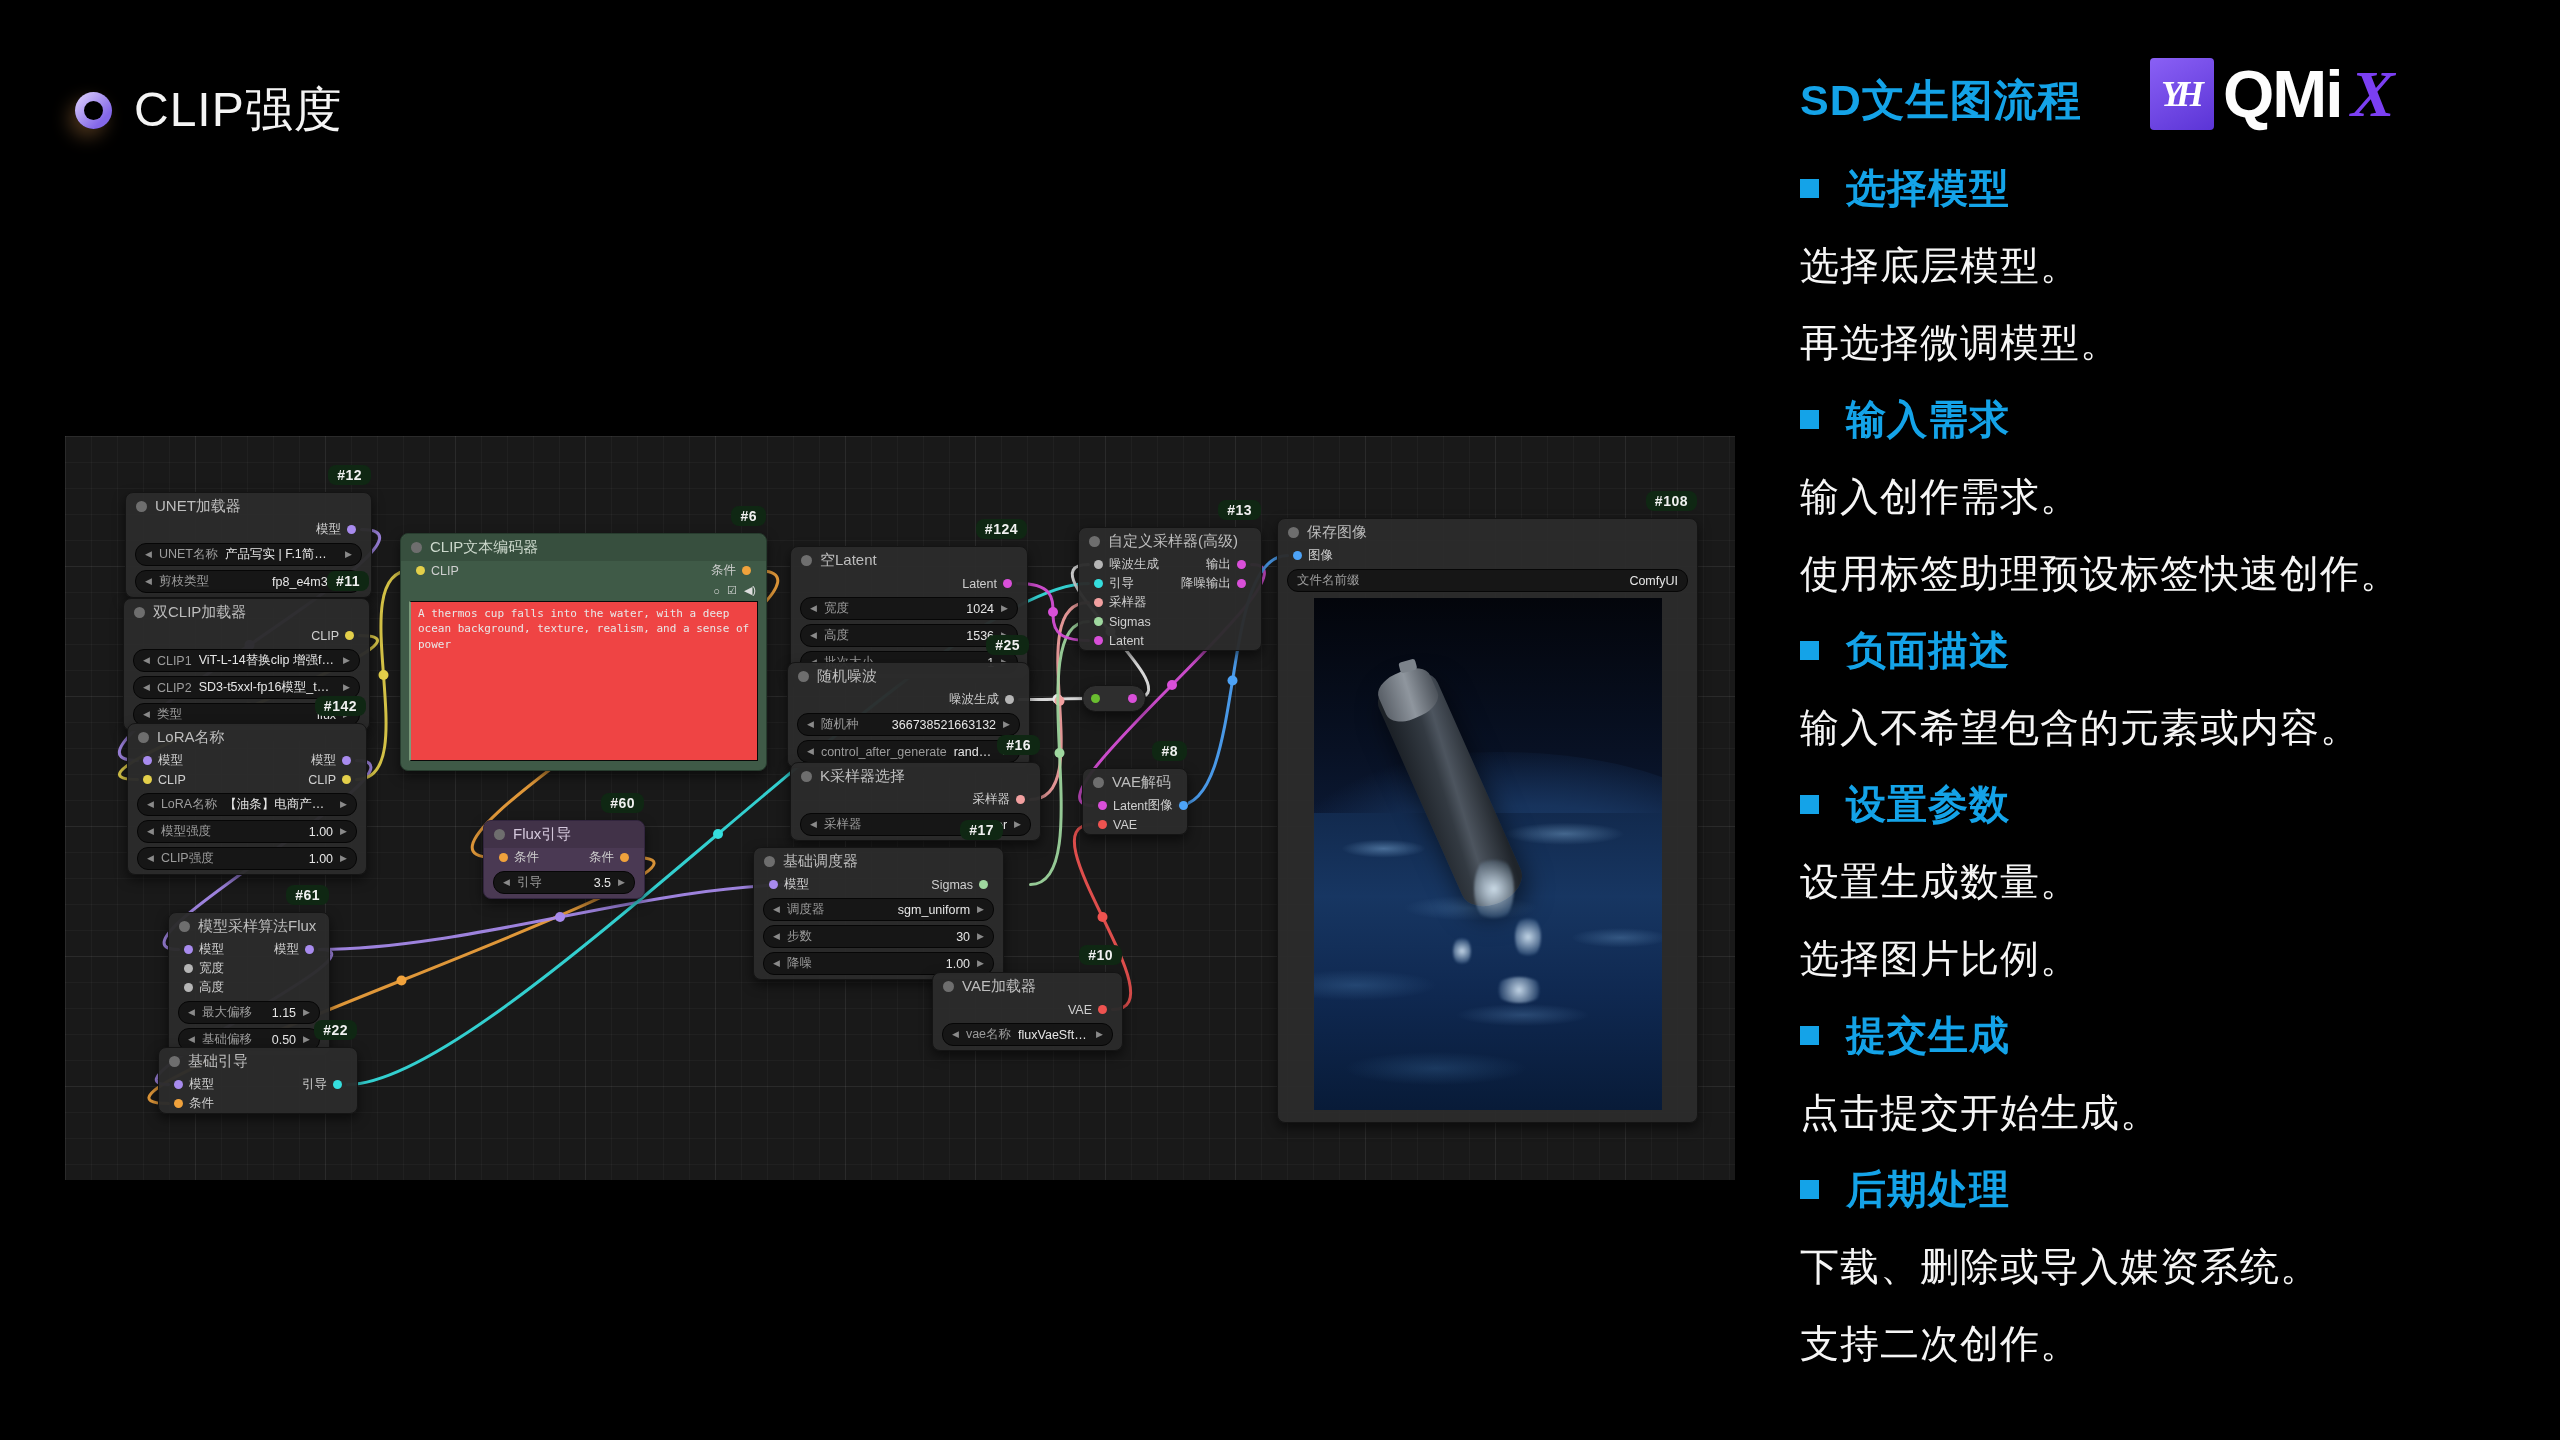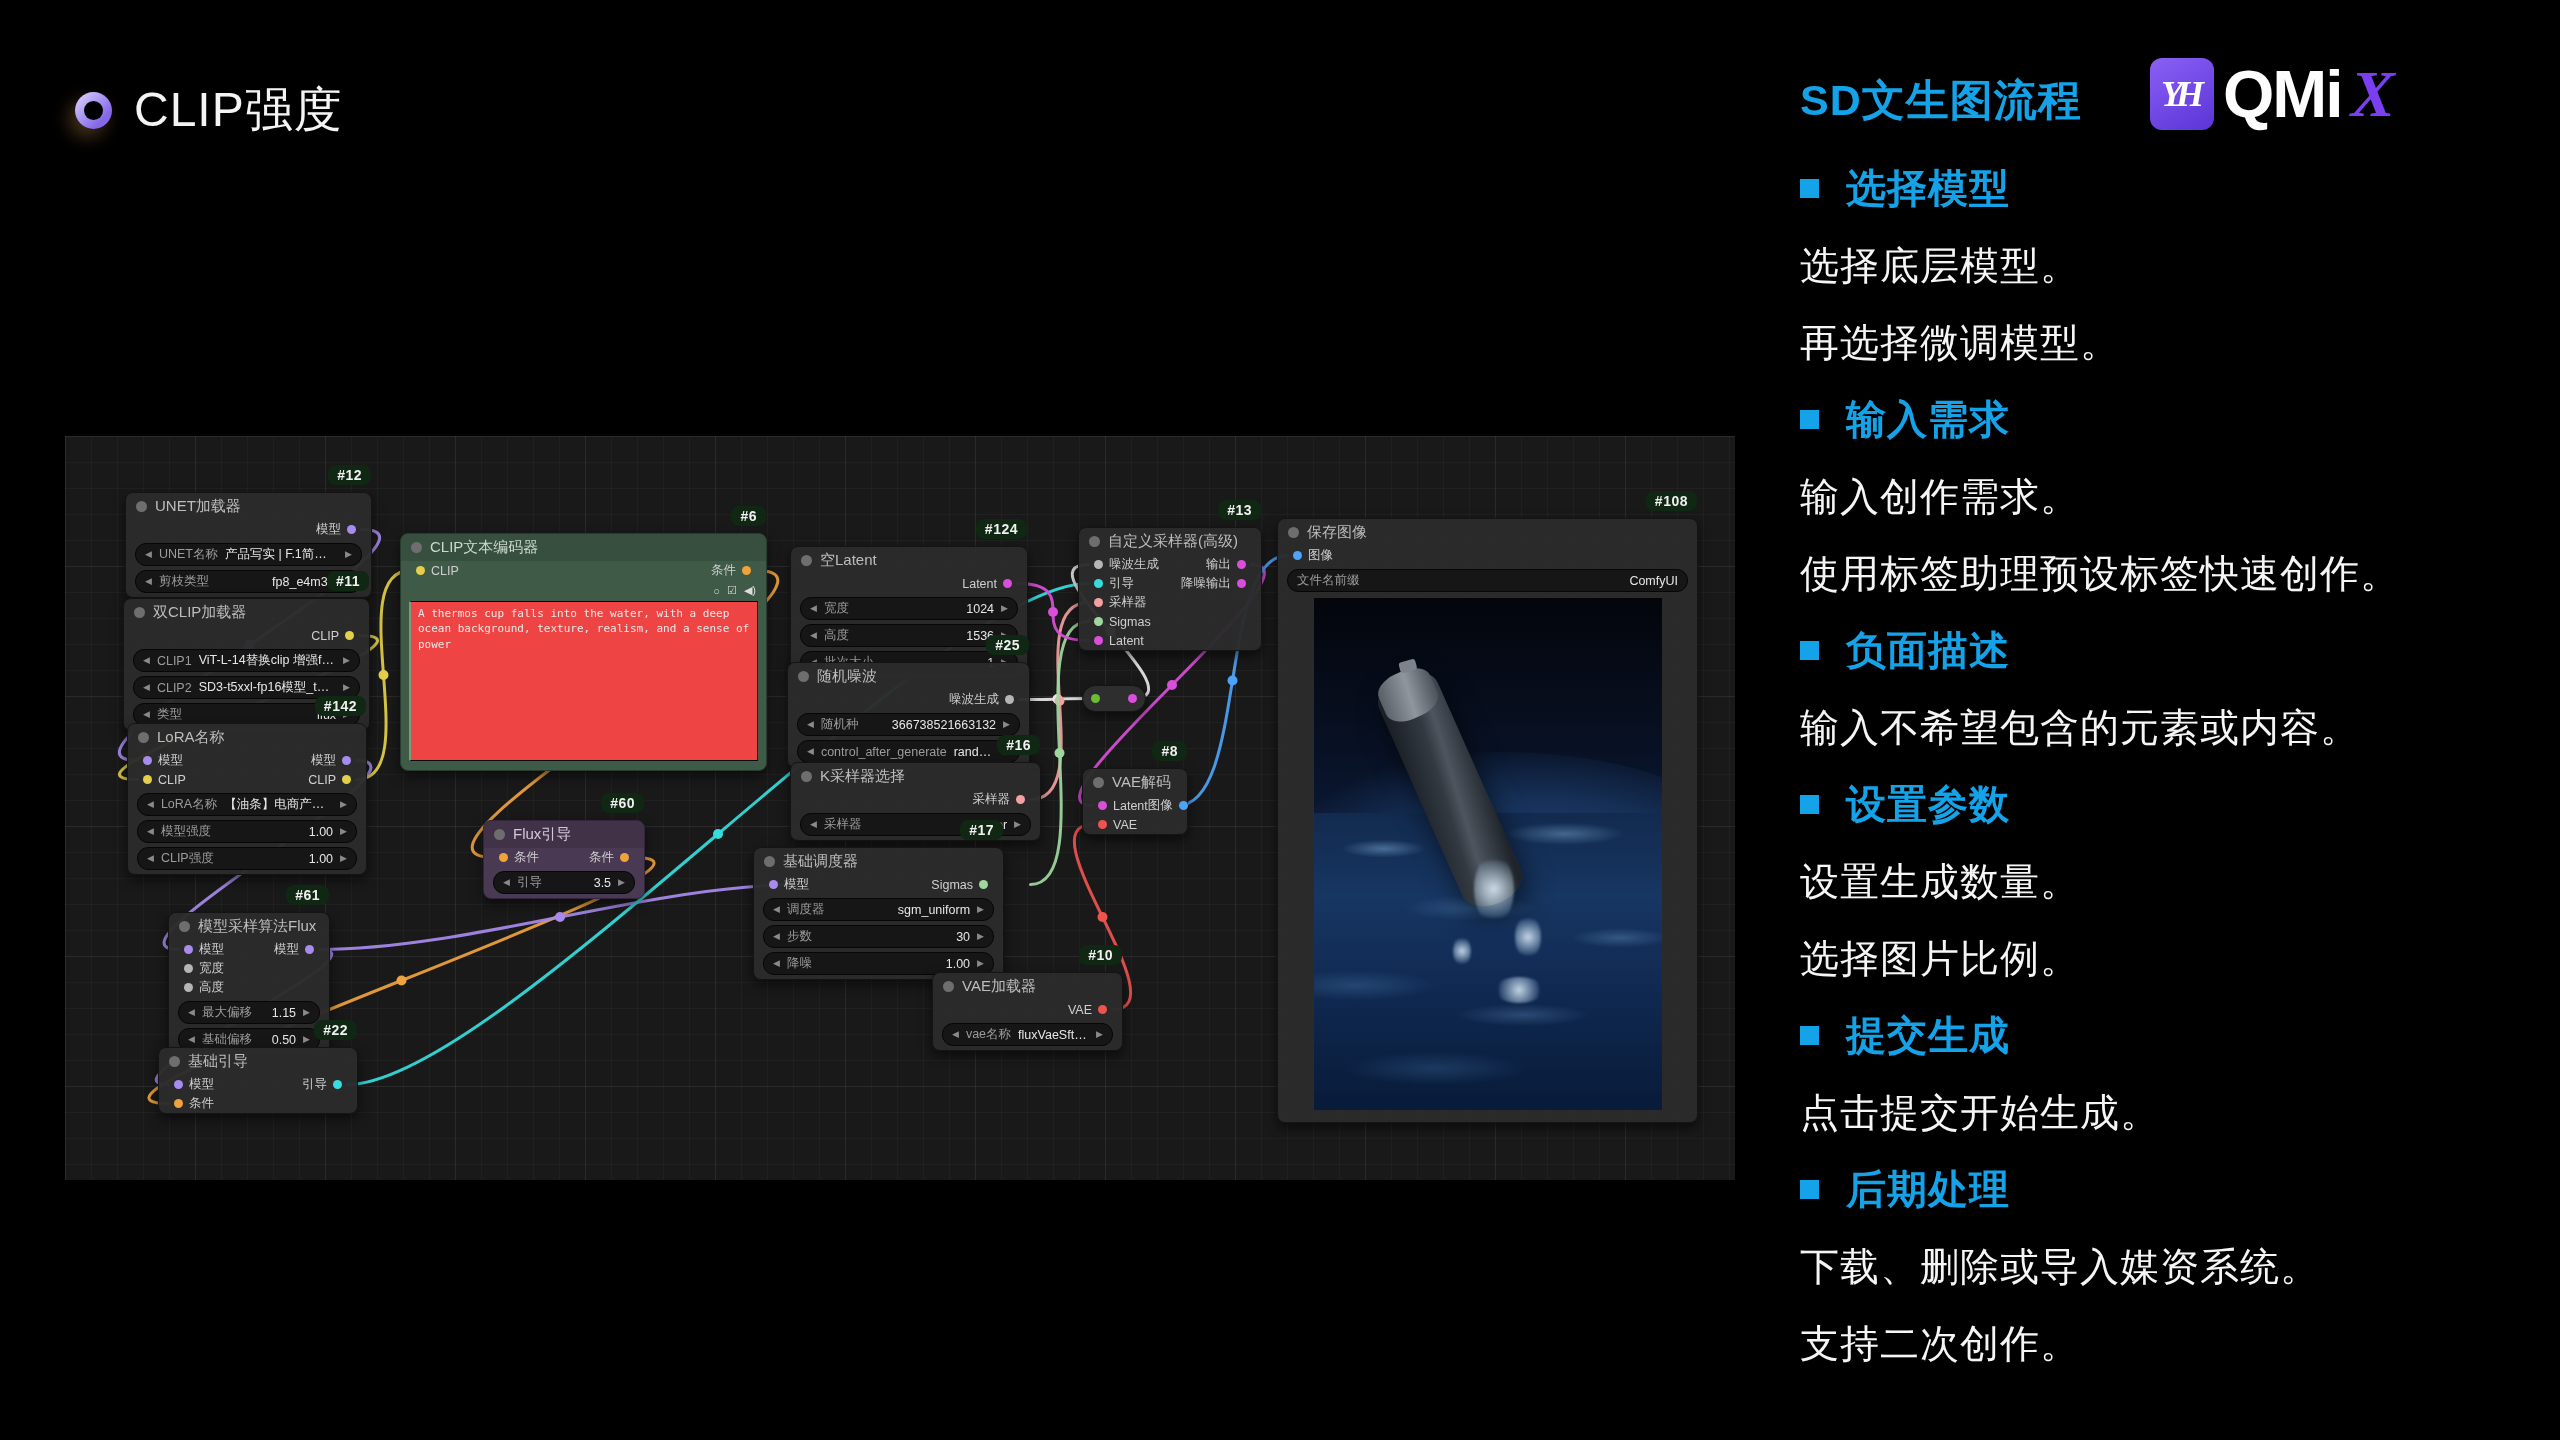--- a/index.html
+++ b/index.html
@@ -71,21 +71,21 @@
           background:linear-gradient(97deg,#1c2127 8%,#333a42 42%,#4d555f 56%,#1f242a 92%);}
   .cap{position:absolute;top:-3px;left:4px;right:4px;height:48px;border-radius:24px/15px;
        background:linear-gradient(97deg,#555b63,#8f969e 52%,#474d55);}
   .nub{position:absolute;top:-8px;left:55%;width:17px;height:11px;background:#7c838b;border-radius:3px;transform:rotate(9deg);}
   .splash{position:absolute;border-radius:50%;filter:blur(1px);
           background:radial-gradient(circle,rgba(225,242,255,.85),rgba(165,205,240,.18) 68%,transparent 75%);}
 
   
   .rp-heading{position:absolute;left:1800px;top:72px;font-size:43px;font-weight:700;color:var(--accent,#14a3e8);letter-spacing:1px;}
   .logo{position:absolute;left:2150px;top:52px;display:flex;align-items:center;gap:9px;height:84px;}
-  .logo-mark{display:flex;align-items:center;justify-content:center;width:58px;height:72px;border-radius:12px;
+  .logo-mark{display:flex;align-items:center;justify-content:center;width:58px;height:72px;border-radius:4px;
              background:linear-gradient(150deg,#8a60f5,#5b34d6);color:#fff;
              font-family:"Liberation Serif",serif;font-weight:700;font-style:italic;font-size:36px;letter-spacing:-7px;padding-right:6px;}
   .logo-white{font-family:Liberation Sans, sans-serif;font-weight:700;font-size:66px;color:#fdfdfd;letter-spacing:-2px;}
   .logo-x{font-family:"Liberation Serif",serif;font-weight:700;font-style:italic;font-size:66px;color:var(--logo-purple,#7b3ff2);}
   .sections{position:absolute;left:1800px;top:150px;width:730px;}
   .rp-row{height:77px;display:flex;align-items:center;}
   .rp-row.head{gap:27px;}
   .sq{width:19px;height:19px;background:var(--accent,#14a3e8);flex:0 0 19px;}
   .h-text{font-size:40px;font-weight:700;color:var(--accent,#14a3e8);letter-spacing:1px;}
   .l-text{font-size:39px;font-weight:400;color:#f5f5f5;letter-spacing:1px;}

